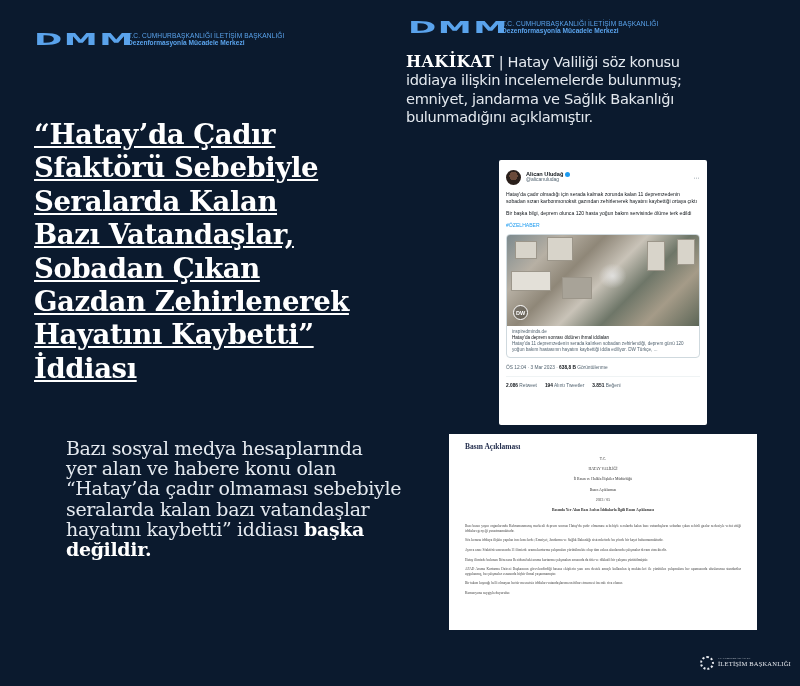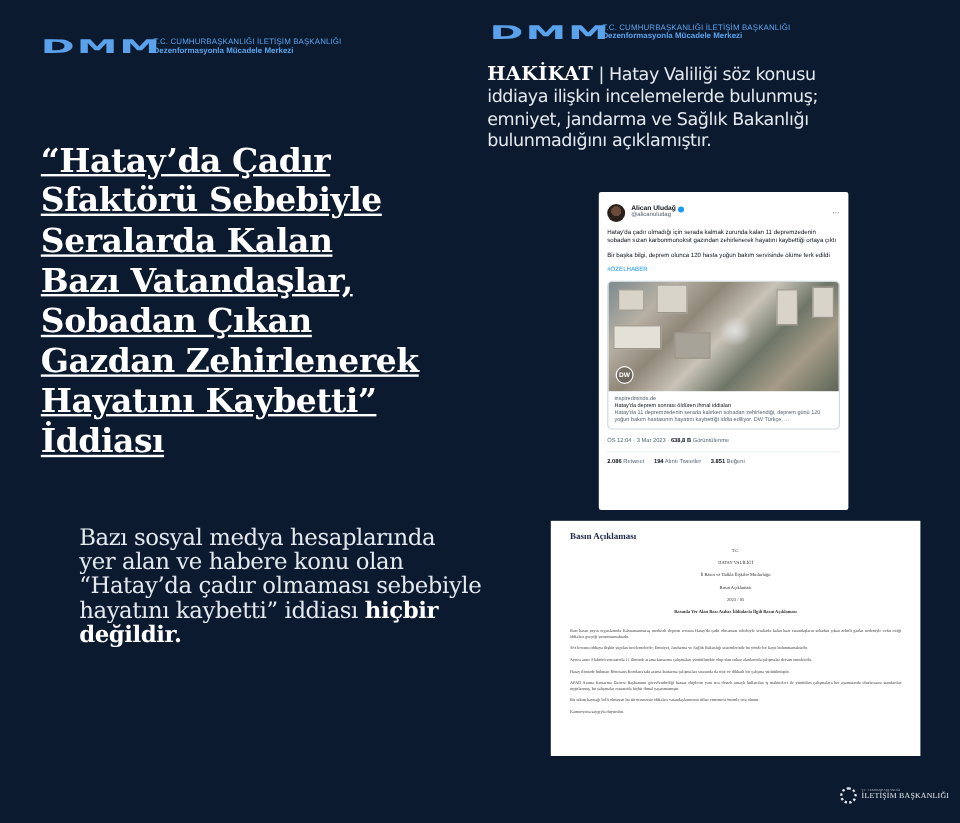--- a/index.html
+++ b/index.html
@@ -44,21 +44,21 @@
     .tweet .photo .bld { position: absolute; background: #d8d4ca; border: 1px solid #9c968a; }
     .tweet .dw { position: absolute; left: 6px; bottom: 6px; width: 15px; height: 15px; border-radius: 50%; border: 1px solid #ffffff; color: #ffffff; font-size: 5.5px; font-weight: bold; display: flex; align-items: center; justify-content: center; background: rgba(0,0,0,0.25); }
     .tweet .linkinfo { padding: 3px 5px 4px; font-size: 4.6px; line-height: 6px; color: #536471; }
     .tweet .linkinfo .ltitle { color: #0f1419; }
     .tweet .meta { font-size: 4.8px; color: #536471; margin-top: 7px; padding-bottom: 6px; border-bottom: 1px solid #eff3f4; }
     .tweet .meta b { color: #0f1419; }
     .tweet .stats { font-size: 4.8px; color: #536471; margin-top: 6px; display: flex; gap: 8px; }
     .tweet .stats b { color: #0f1419; }
 
     
-    .doc { position: absolute; left: 459px; top: 434px; width: 308px; height: 196px; background: #ffffff; color: #222; font-family: "Liberation Serif", serif; padding: 8px 16px; }
+    .doc { position: absolute; left: 449px; top: 434px; width: 308px; height: 196px; background: #ffffff; color: #222; font-family: "Liberation Serif", serif; padding: 8px 16px; }
     .doc .dtitle { font-size: 7.5px; font-weight: bold; color: #1f2a4a; }
     .doc .center { text-align: center; font-size: 3.8px; line-height: 4.2px; margin-top: 6px; color: #333; }
     .doc .center.bold { font-weight: bold; }
     .doc .para { font-size: 3.5px; line-height: 4.6px; color: #444; margin-top: 5px; text-align: justify; }
     .doc .center:first-of-type { margin-top: 18px; }
 
     .footer-logo { position: absolute; left: 700px; top: 656px; display: flex; align-items: center; gap: 4px; }
     .footer-logo .seal { width: 14px; height: 14px; border-radius: 50%; border: 2px dotted #e6e9ee; }
     .footer-logo .ftxt { display: flex; flex-direction: column; line-height: 1; }
     .footer-logo .fsmall { font-size: 2.6px; color: #c7cdd6; font-family: "Liberation Serif", serif; }
@@ -91,21 +91,22 @@
   <span>Sobadan Çıkan</span>
   <span>Gazdan Zehirlenerek</span>
   <span>Hayatını Kaybetti”</span>
   <span>İddiası</span>
 </h1>
 
 <div class="claim">
   <span class="line">Bazı sosyal medya hesaplarında</span>
   <span class="line">yer alan ve habere konu olan</span>
   <span class="line">“Hatay’da çadır olmaması sebebiyle</span>
-  <span class="line"><span>hayatını kaybetti” iddiası </span><b>hiçbir</b></span>
+  <span class="line">seralarda kalan bazı vatandaşlar</span>
+  <span class="line"><span>hayatını kaybetti” iddiası </span><b>başka</b></span>
   <span class="line"><b>değildir.</b></span>
 </div>
 
 <div class="fact">
   <span class="line"><span class="label">HAKİKAT</span><span> | </span><span>Hatay Valiliği söz konusu</span></span>
   <span class="line">iddiaya ilişkin incelemelerde bulunmuş;</span>
   <span class="line">emniyet, jandarma ve Sağlık Bakanlığı</span>
   <span class="line">bulunmadığını açıklamıştır.</span>
 </div>
 

